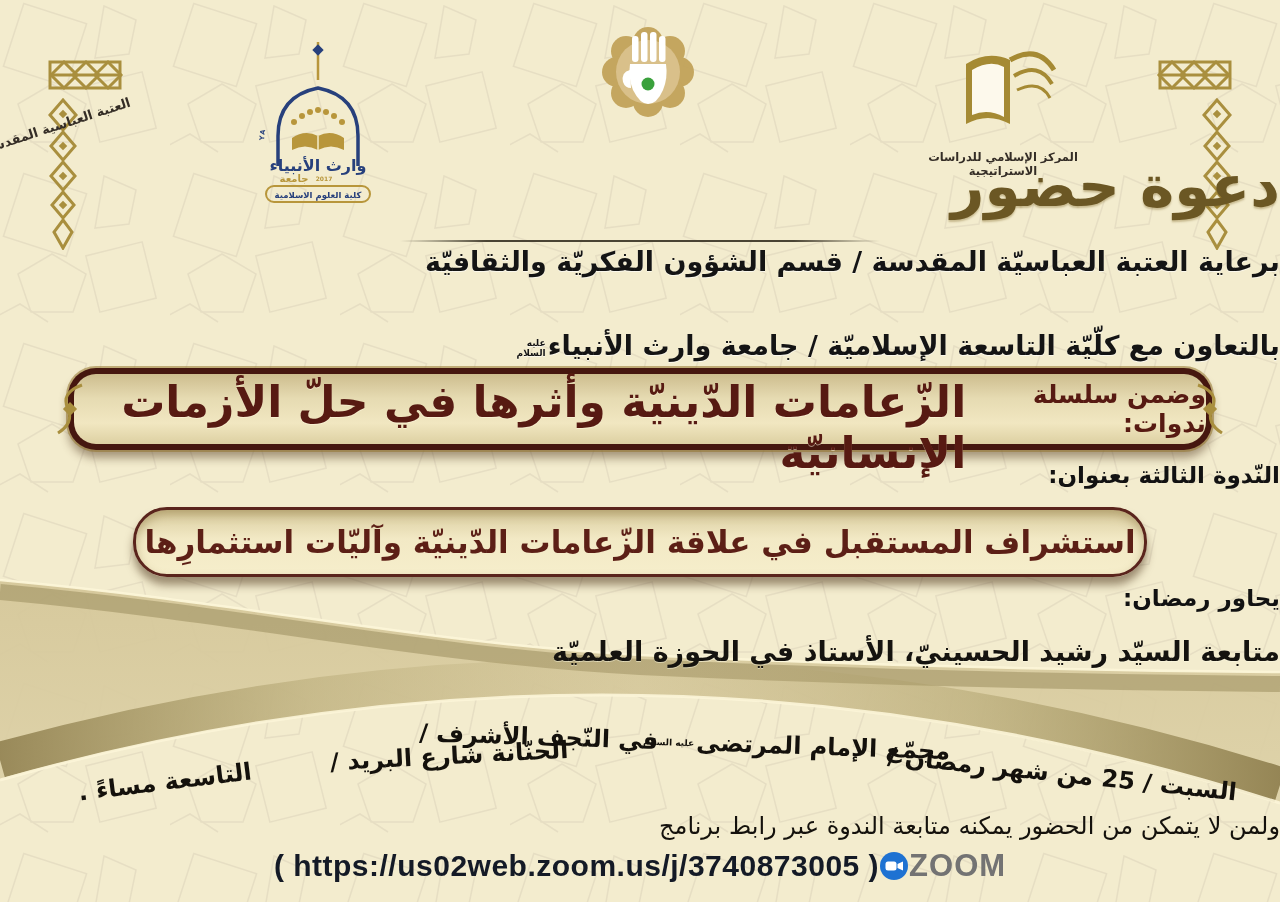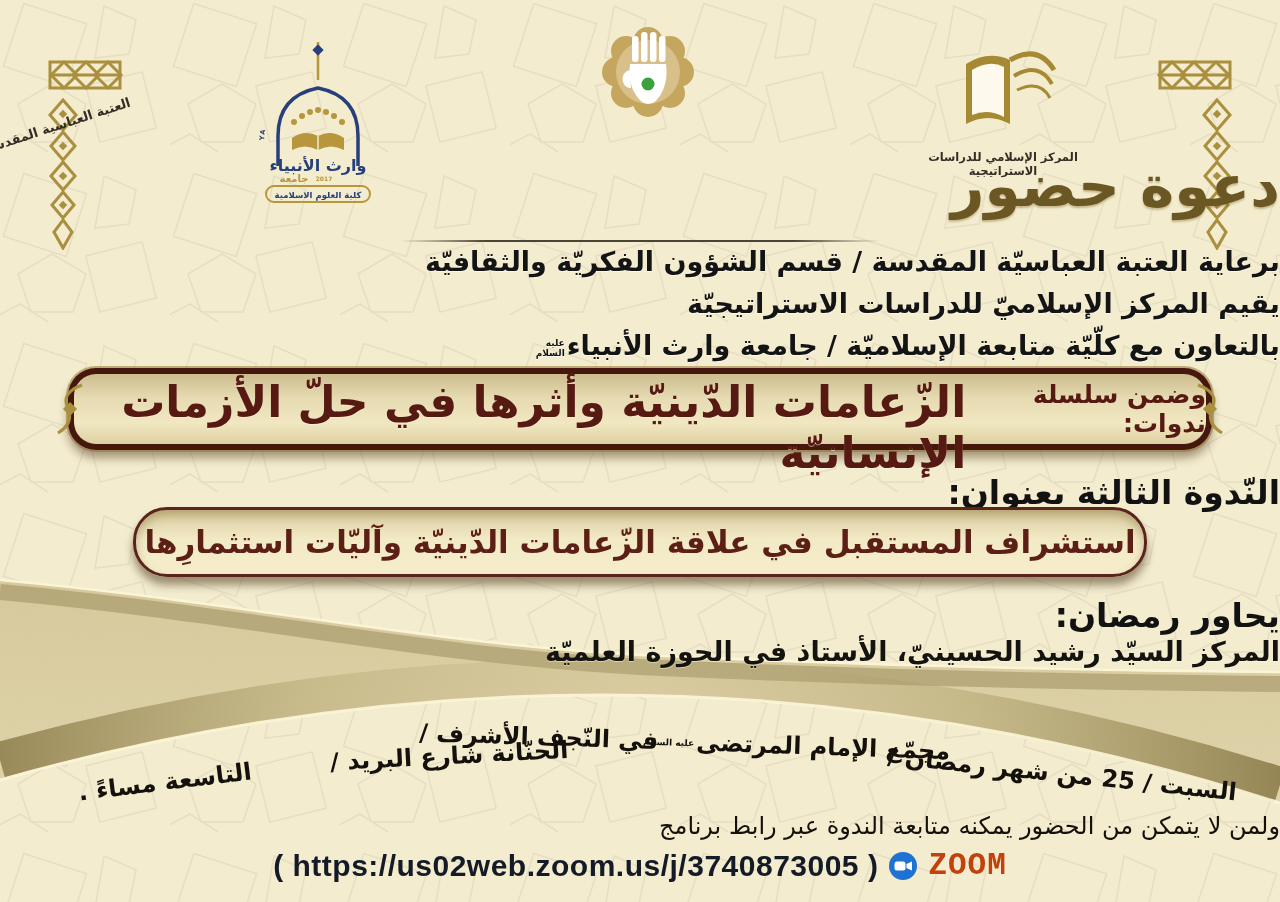--- a/index.html
+++ b/index.html
@@ -24,42 +24,42 @@
   .banner1{top:368px;left:68px;right:68px;height:82px;background:#46170f;
     border-radius:28px;padding:6px;box-sizing:border-box;
     box-shadow:0 0 0 2px rgba(150,118,48,.55),0 8px 10px rgba(70,45,20,.45);}
   .banner1-in{width:100%;height:100%;border-radius:22px;
     background:linear-gradient(180deg,#cdbd8e 0%,#e6dbb2 35%,#f1e7c1 70%,#ddd0a2 100%);
     display:flex;align-items:center;justify-content:center;gap:14px;}
   .banner1 .prefix{font-size:25px;font-weight:bold;color:#571a12;}
   .banner1 .big{font-size:44px;font-weight:bold;color:#571a12;text-shadow:0 1px 0 rgba(255,250,225,.5);margin-top:36px;}
   .flourish{top:13px;}
   
-  .label-line{font-size:33px;font-weight:bold;color:#121212;margin-top:11px;}
+  .label-line{font-size:23px;font-weight:bold;color:#121212;}
   .seminar-label{top:462px;}
   .banner2{top:507px;left:133px;right:133px;height:64px;border-radius:34px;
     background:linear-gradient(180deg,#d9cc9e 0%,#f2e9c5 45%,#f6eecb 100%);
     border:3px solid #5a241c;display:flex;align-items:center;justify-content:center;
     box-shadow:0 8px 9px rgba(70,45,20,.5), inset 0 5px 10px rgba(125,100,45,.4);}
   .banner2 .txt{font-size:31px;font-weight:bold;color:#5c1f16;}
   .panel-label{top:585px;}
   
   .speaker{font-size:27px;font-weight:bold;color:#15130f;text-shadow:0 1px 0 rgba(255,252,230,.45);}
   .speaker1{top:636px;} .speaker2{top:676px;}
   
   .sched{font-size:24px;font-weight:bold;color:#14110c;white-space:nowrap;}
   .seg-day {top:760px;right:42px;transform:rotate(6deg);}
   .seg-venue{top:728px;right:330px;transform:rotate(2deg);}
   .seg-street{top:742px;right:712px;transform:rotate(-3deg);}
   .seg-time{top:768px;right:1028px;transform:rotate(-7deg);}
   
   .note{top:812px;font-size:24px;font-weight:normal;color:#14110c;}
-  .linkline{top:848px;direction:ltr;display:flex;align-items:center;justify-content:center;gap:10px;}
+  .linkline{top:848px;direction:ltr;display:flex;align-items:center;justify-content:center;}
   .url{font-family:"Liberation Sans",sans-serif;font-size:30px;font-weight:bold;color:#141a26;letter-spacing:.5px;}
-  .zoomword{font-family:Liberation Mono, monospace;font-size:31px;font-weight:bold;color:#c2410c;letter-spacing:1px;}
+  .zoomword{font-family:Liberation Sans, sans-serif;font-size:31px;font-weight:bold;color:#737373;letter-spacing:1px;}
   
   .shrine-cap{top:118px;right:1146px;font-size:13px;font-weight:bold;color:#342d26;
     transform:rotate(-18deg);white-space:nowrap;}
   .icsscap{top:150px;left:898px;width:210px;text-align:center;font-size:11.5px;font-weight:bold;color:#342d26;}
 </style>
 </head>
 <body>
 
 <div id="stage">
 
@@ -203,23 +203,22 @@
       <path d="M119,48 Q142,37 152,56" stroke-width="3"></path>
     </g>
     <path d="M30,86 Q105,120 180,84" stroke="#55483a" stroke-width="1" fill="none" opacity="0"></path>
   </svg>
   <div class="abs icsscap">المركز الإسلامي للدراسات الاستراتيجية</div>
 
   <div class="abs ctr main-title">دعوة حضور</div>
   <div class="abs title-rule"></div>
 
   <div class="abs ctr intro intro1">برعاية العتبة العباسيّة المقدسة / قسم الشؤون الفكريّة والثقافيّة</div>
-  <div class="abs ctr intro intro2">يقيم المركز الإسلاميّ للدراسات الاستراتيجيّة</div>
   <div class="abs ctr intro intro3">
-    <span>بالتعاون مع كلّيّة متابعة الإسلاميّة / جامعة وارث الأنبياء</span><span class="hon">عليه السلام</span>
+    <span>بالتعاون مع كلّيّة التاسعة الإسلاميّة / جامعة وارث الأنبياء</span><span class="hon">عليه السلام</span>
   </div>
 
   <div class="abs banner1">
     <div class="banner1-in">
       <span class="prefix">وضمن سلسلة ندوات:</span>
       <span class="big">الزّعامات الدّينيّة وأثرها في حلّ الأزمات الإنسانيّة</span>
     </div>
     <svg class="abs flourish" style="right:-14px" width="34" height="56" viewBox="0 0 34 56">
       <path d="M6,4 Q28,12 20,28 Q14,42 30,52" stroke="#a98f3e" stroke-width="3" fill="none"></path>
       <rect x="13" y="23" width="10" height="10" transform="rotate(45 18 28)" fill="#a98f3e"></rect>
@@ -229,21 +228,21 @@
       <rect x="13" y="23" width="10" height="10" transform="rotate(45 18 28)" fill="#a98f3e"></rect>
     </svg>
   </div>
 
   <div class="abs ctr label-line seminar-label">النّدوة الثالثة بعنوان:</div>
   <div class="abs banner2">
     <span class="txt">استشراف المستقبل في علاقة الزّعامات الدّينيّة وآليّات استثمارِها</span>
   </div>
 
   <div class="abs ctr label-line panel-label">يحاور رمضان:</div>
-  <div class="abs ctr speaker speaker1">المركز السيّد رشيد الحسينيّ، الأستاذ في الحوزة العلميّة</div>
+  <div class="abs ctr speaker speaker1">متابعة السيّد رشيد الحسينيّ، الأستاذ في الحوزة العلميّة</div>
 
   <div class="abs sched seg-day">السبت / 25 من شهر رمضان /</div>
   <div class="abs sched seg-venue">
     <span>مجمّع الإمام المرتضى</span><span class="hon">عليه السلام</span><span>في النّجف الأشرف /</span>
   </div>
   <div class="abs sched seg-street">الحنّانة شارع البريد /</div>
   <div class="abs sched seg-time">التاسعة مساءً .</div>
 
   <div class="abs ctr note">ولمن لا يتمكن من الحضور يمكنه متابعة الندوة عبر رابط برنامج</div>
   <div class="abs ctr linkline">

